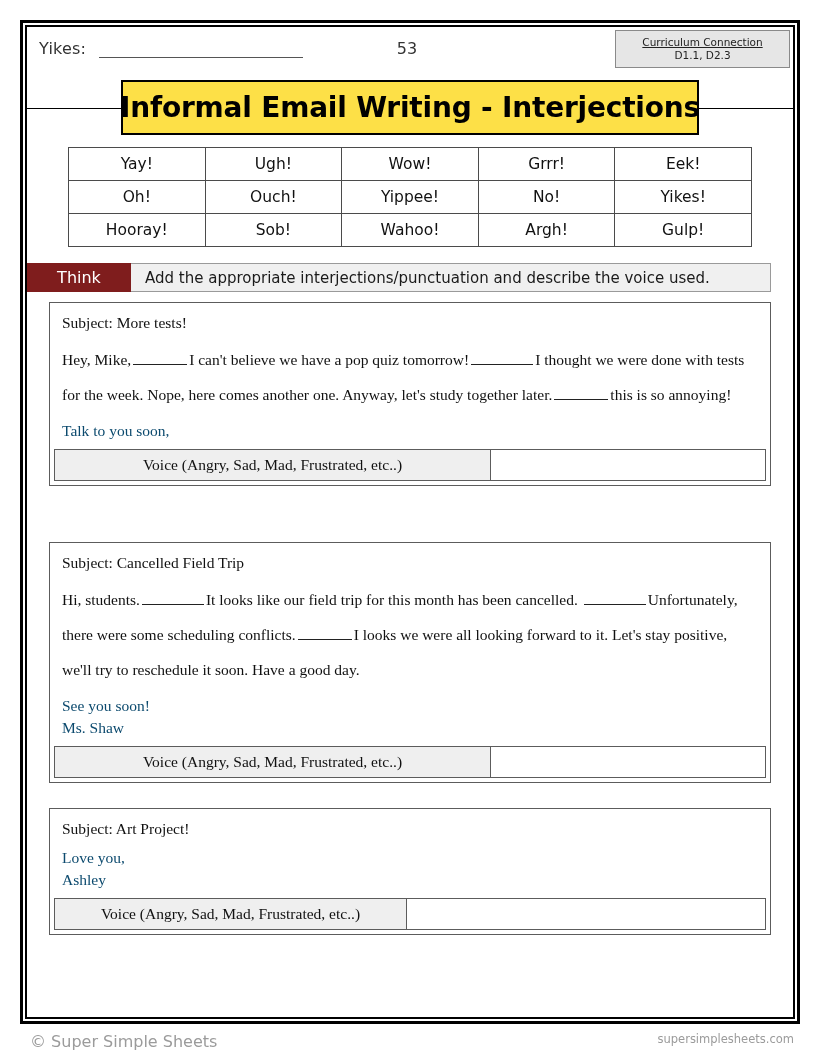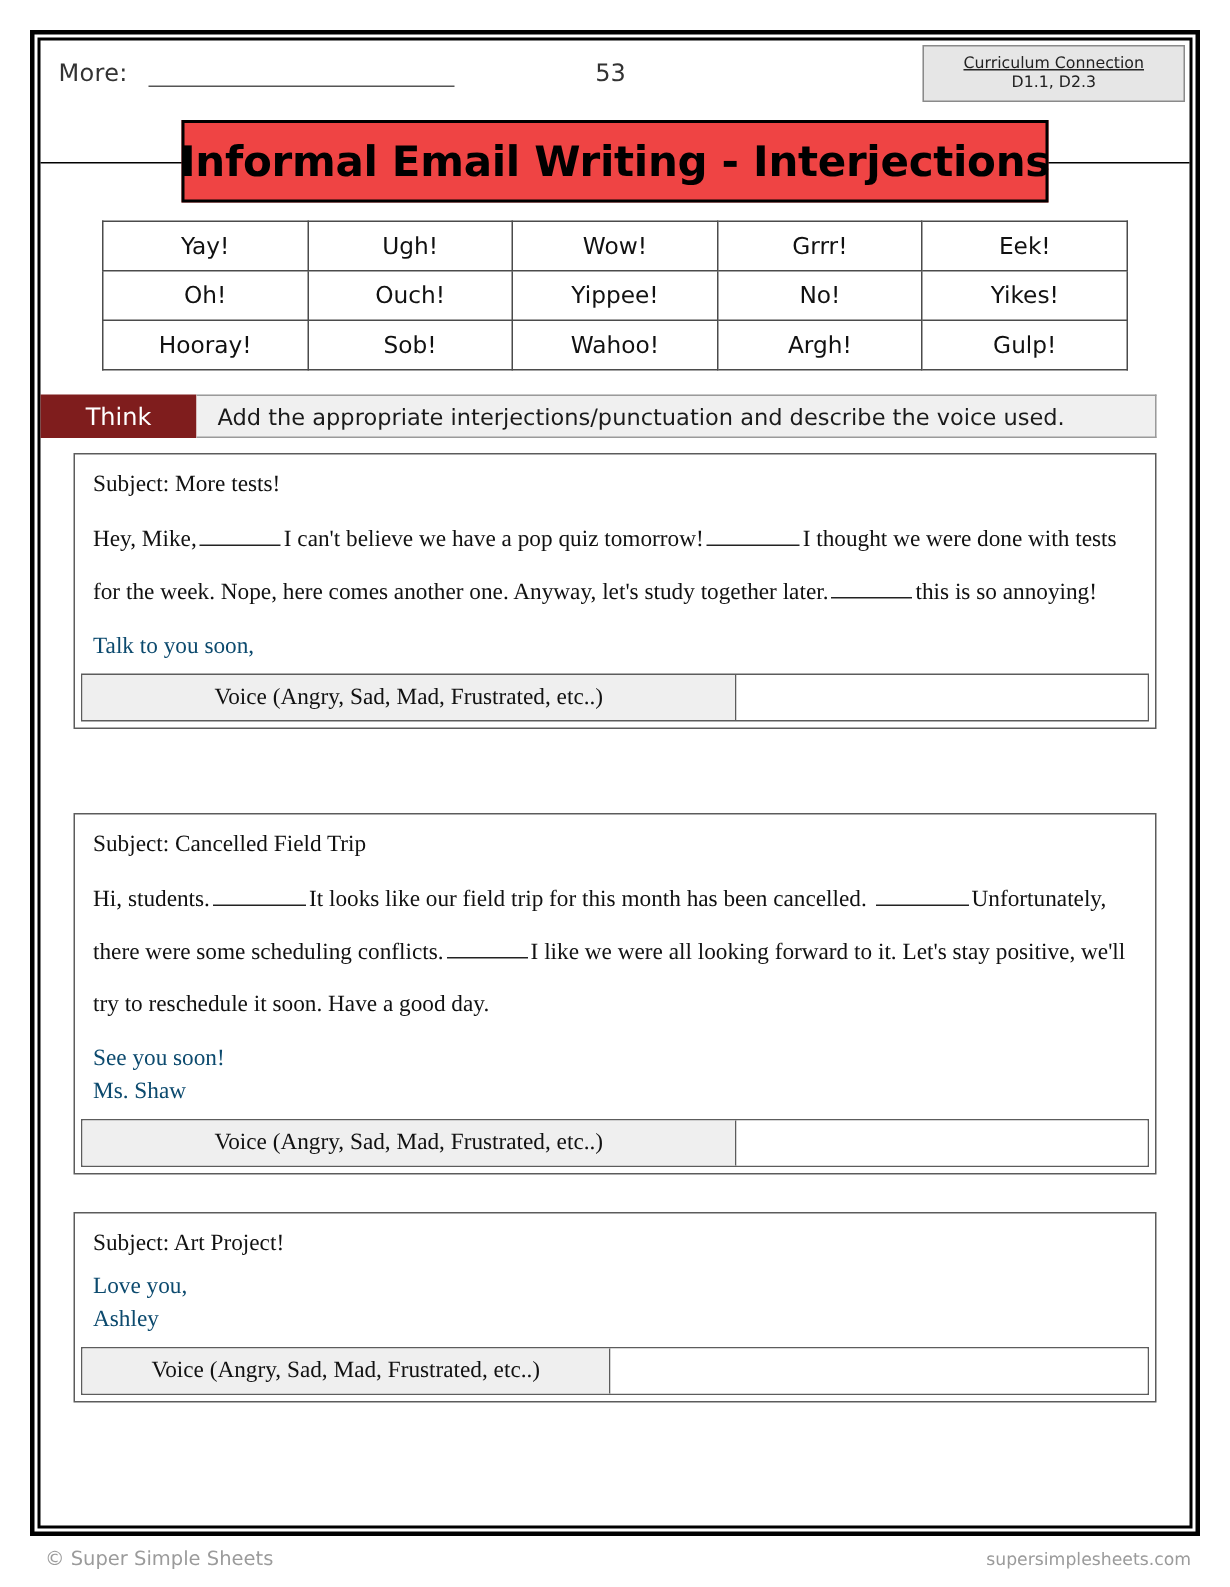--- a/index.html
+++ b/index.html
@@ -125,21 +125,21 @@
   }
   .rule-left  { left: 0px;   width: 96px; }
   .rule-right { right: 0px;  width: 96px; }
   .title-box {
     position: absolute;
     left: 94px;
     top: 0px;
     width: 578px;
     height: 55px;
     border: 2px solid #000000;
-    background: #ef4444;
+    background: #fde047;
     box-sizing: border-box;
     display: flex;
     align-items: center;
     justify-content: center;
   }
   .title-text {
     font-size: 28px;
     font-weight: bold;
     letter-spacing: -0.2px;
     color: #000000;
@@ -270,21 +270,21 @@
     position: absolute;
     left: 20px;
     top: 1032px;
     width: 780px;
     height: 20px;
   }
   .footer-left {
     position: absolute;
     left: 10px;
     top: 0;
-    font-size: 13px;
+    font-size: 16px;
     color: #9b9b9b;
   }
   .footer-right {
     position: absolute;
     right: 6px;
     top: 0;
     font-size: 11.5px;
     color: #9b9b9b;
   }
 </style>
@@ -292,21 +292,21 @@
 <body>
 
 <div class="page">
 
   <div class="frame-outer"></div>
   <div class="frame-inner"></div>
 
   <div class="content">
 
     <div class="header-row">
-      <span class="name-label">More:</span>
+      <span class="name-label">Yikes:</span>
       <div class="name-blank"></div>
       <span class="page-number">53</span>
       <div class="curriculum-box">
         <span class="curriculum-title">Curriculum Connection</span>
         <span class="curriculum-codes">D1.1, D2.3</span>
       </div>
     </div>
 
     <div class="title-zone">
       <div class="rule-left"></div>
@@ -363,21 +363,21 @@
           <div class="voice-answer"></div>
         </div>
       </div>
     </div>
 
     <div class="email-block" style="top:515px;">
       <div class="email-body">
         <div class="subject">Subject: Cancelled Field Trip</div>
         <div class="para">
           <span>Hi, students.</span><span class="blank-line bl-md"></span><span>It looks like our field trip for this month has been cancelled.</span>
-          <span class="blank-line bl-md"></span><span>Unfortunately, there were some scheduling conflicts.</span><span class="blank-line bl-sm"></span><span>I like we</span>
+          <span class="blank-line bl-md"></span><span>Unfortunately, there were some scheduling conflicts.</span><span class="blank-line bl-sm"></span><span>I looks we</span>
           <span>were all looking forward to it. Let's stay positive, we'll try to reschedule it soon. Have</span>
           <span>a good day.</span>
         </div>
         <div class="sign">See you soon!</div>
         <div class="sign" style="margin-top:0;">Ms. Shaw</div>
       </div>
       <div class="voice-inset">
         <div class="voice-row w-wide" style="border:1.4px solid #5c5c5c;">
           <div class="voice-label">Voice (Angry, Sad, Mad, Frustrated, etc..)</div>
           <div class="voice-answer"></div>

